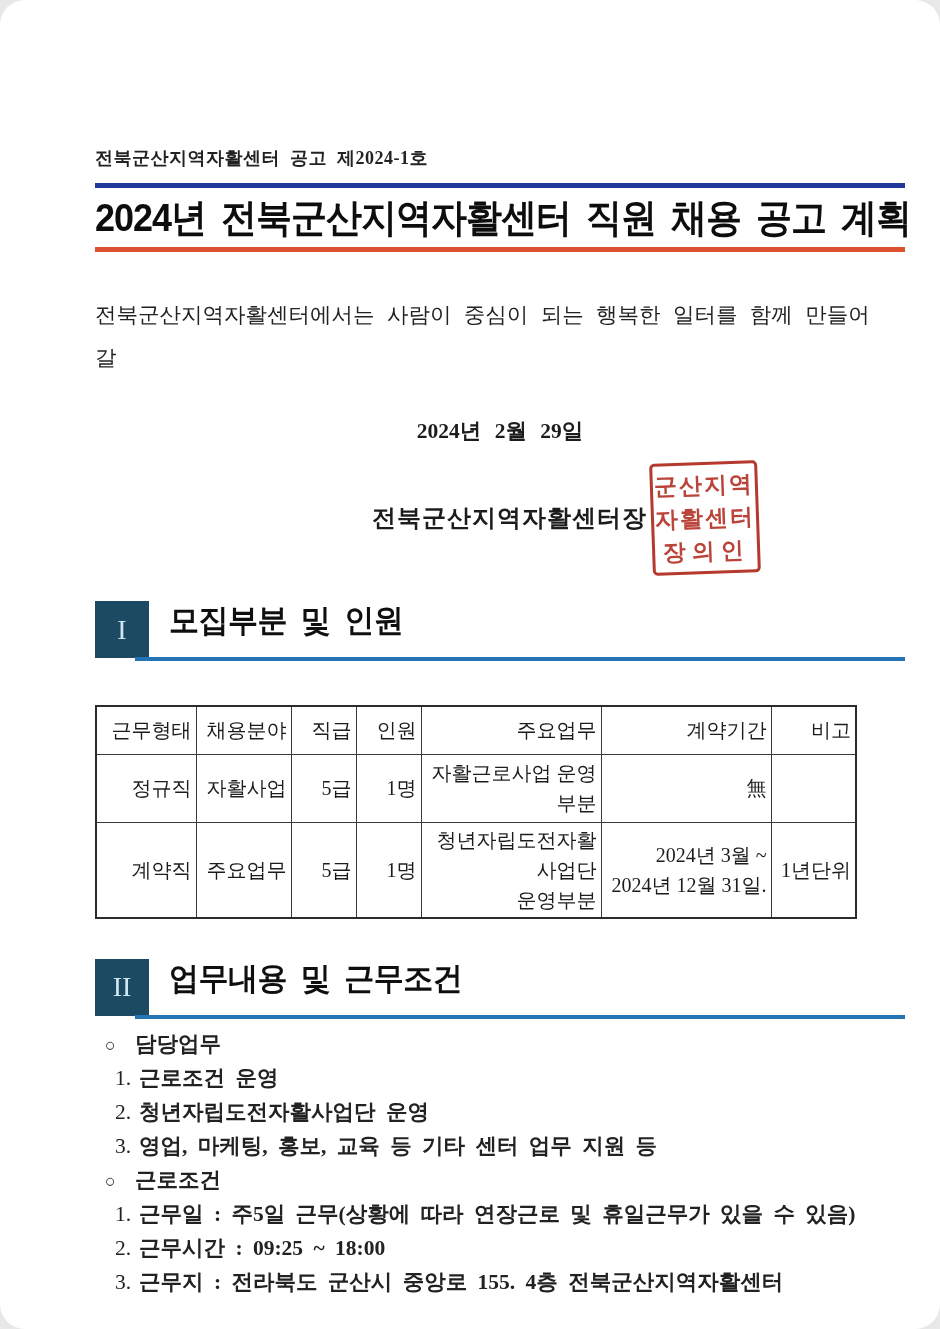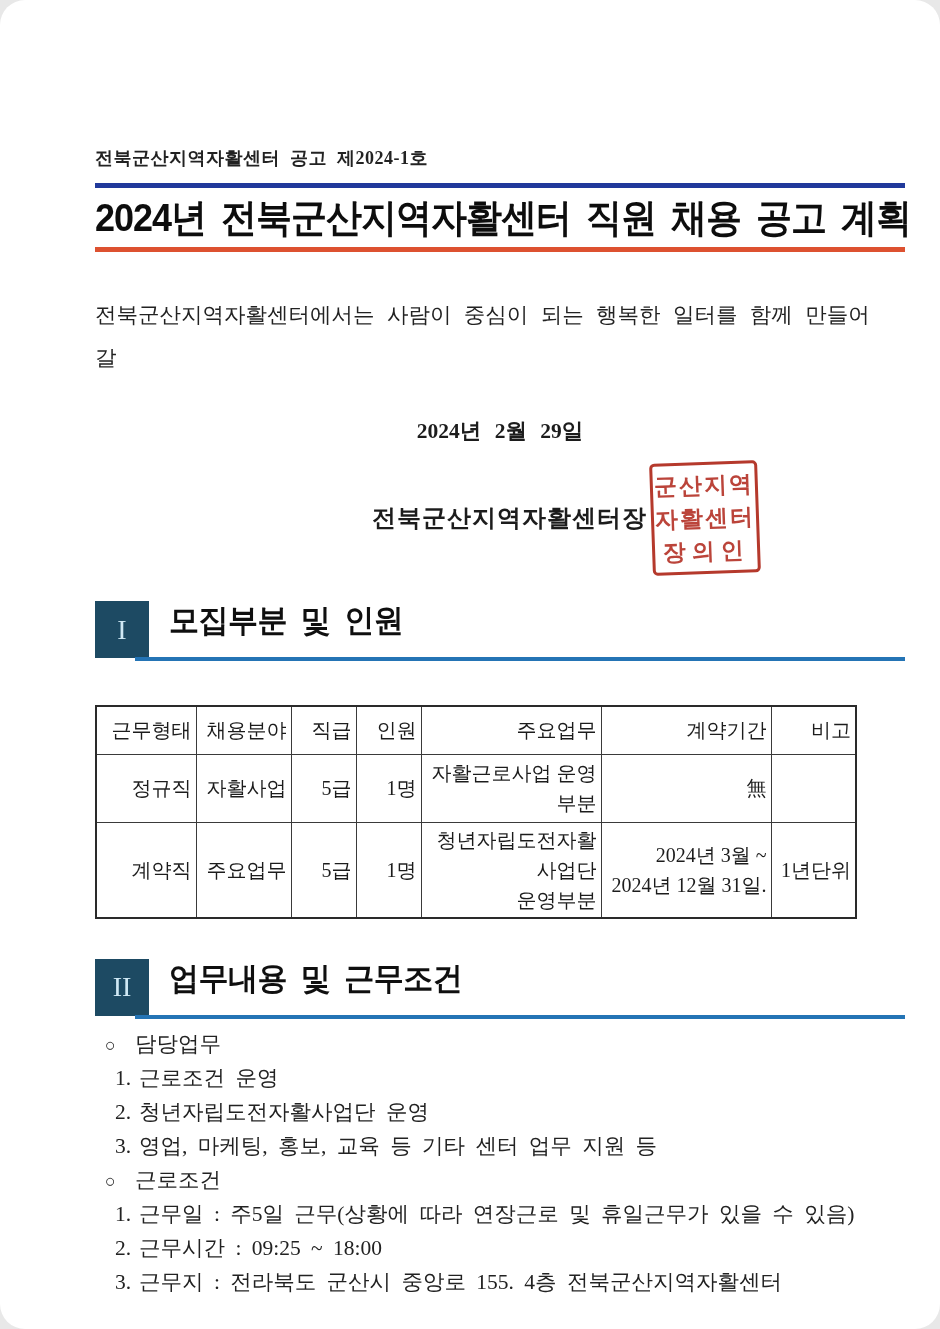--- a/index.html
+++ b/index.html
@@ -156,21 +156,21 @@
     display:flex;
     align-items:baseline;
     height:34px;
     font-size:21.5px;
     color:#222;
     word-spacing:5px;
   }
   .li .marker{flex:0 0 auto;}
   .li.circ .marker{margin-left:10px;width:30px;font-size:18px;}
   .li.num  .marker{margin-left:20px;width:24px;}
-  .li .txt{white-space:nowrap;}
+  .li .txt{white-space:nowrap;font-weight:bold;}
 </style>
 </head>
 <body>
 
 <div class="page">
 
   <div class="notice-no">전북군산지역자활센터 공고 제2024-1호</div>
 
   <div class="rule rule-navy"></div>
 

